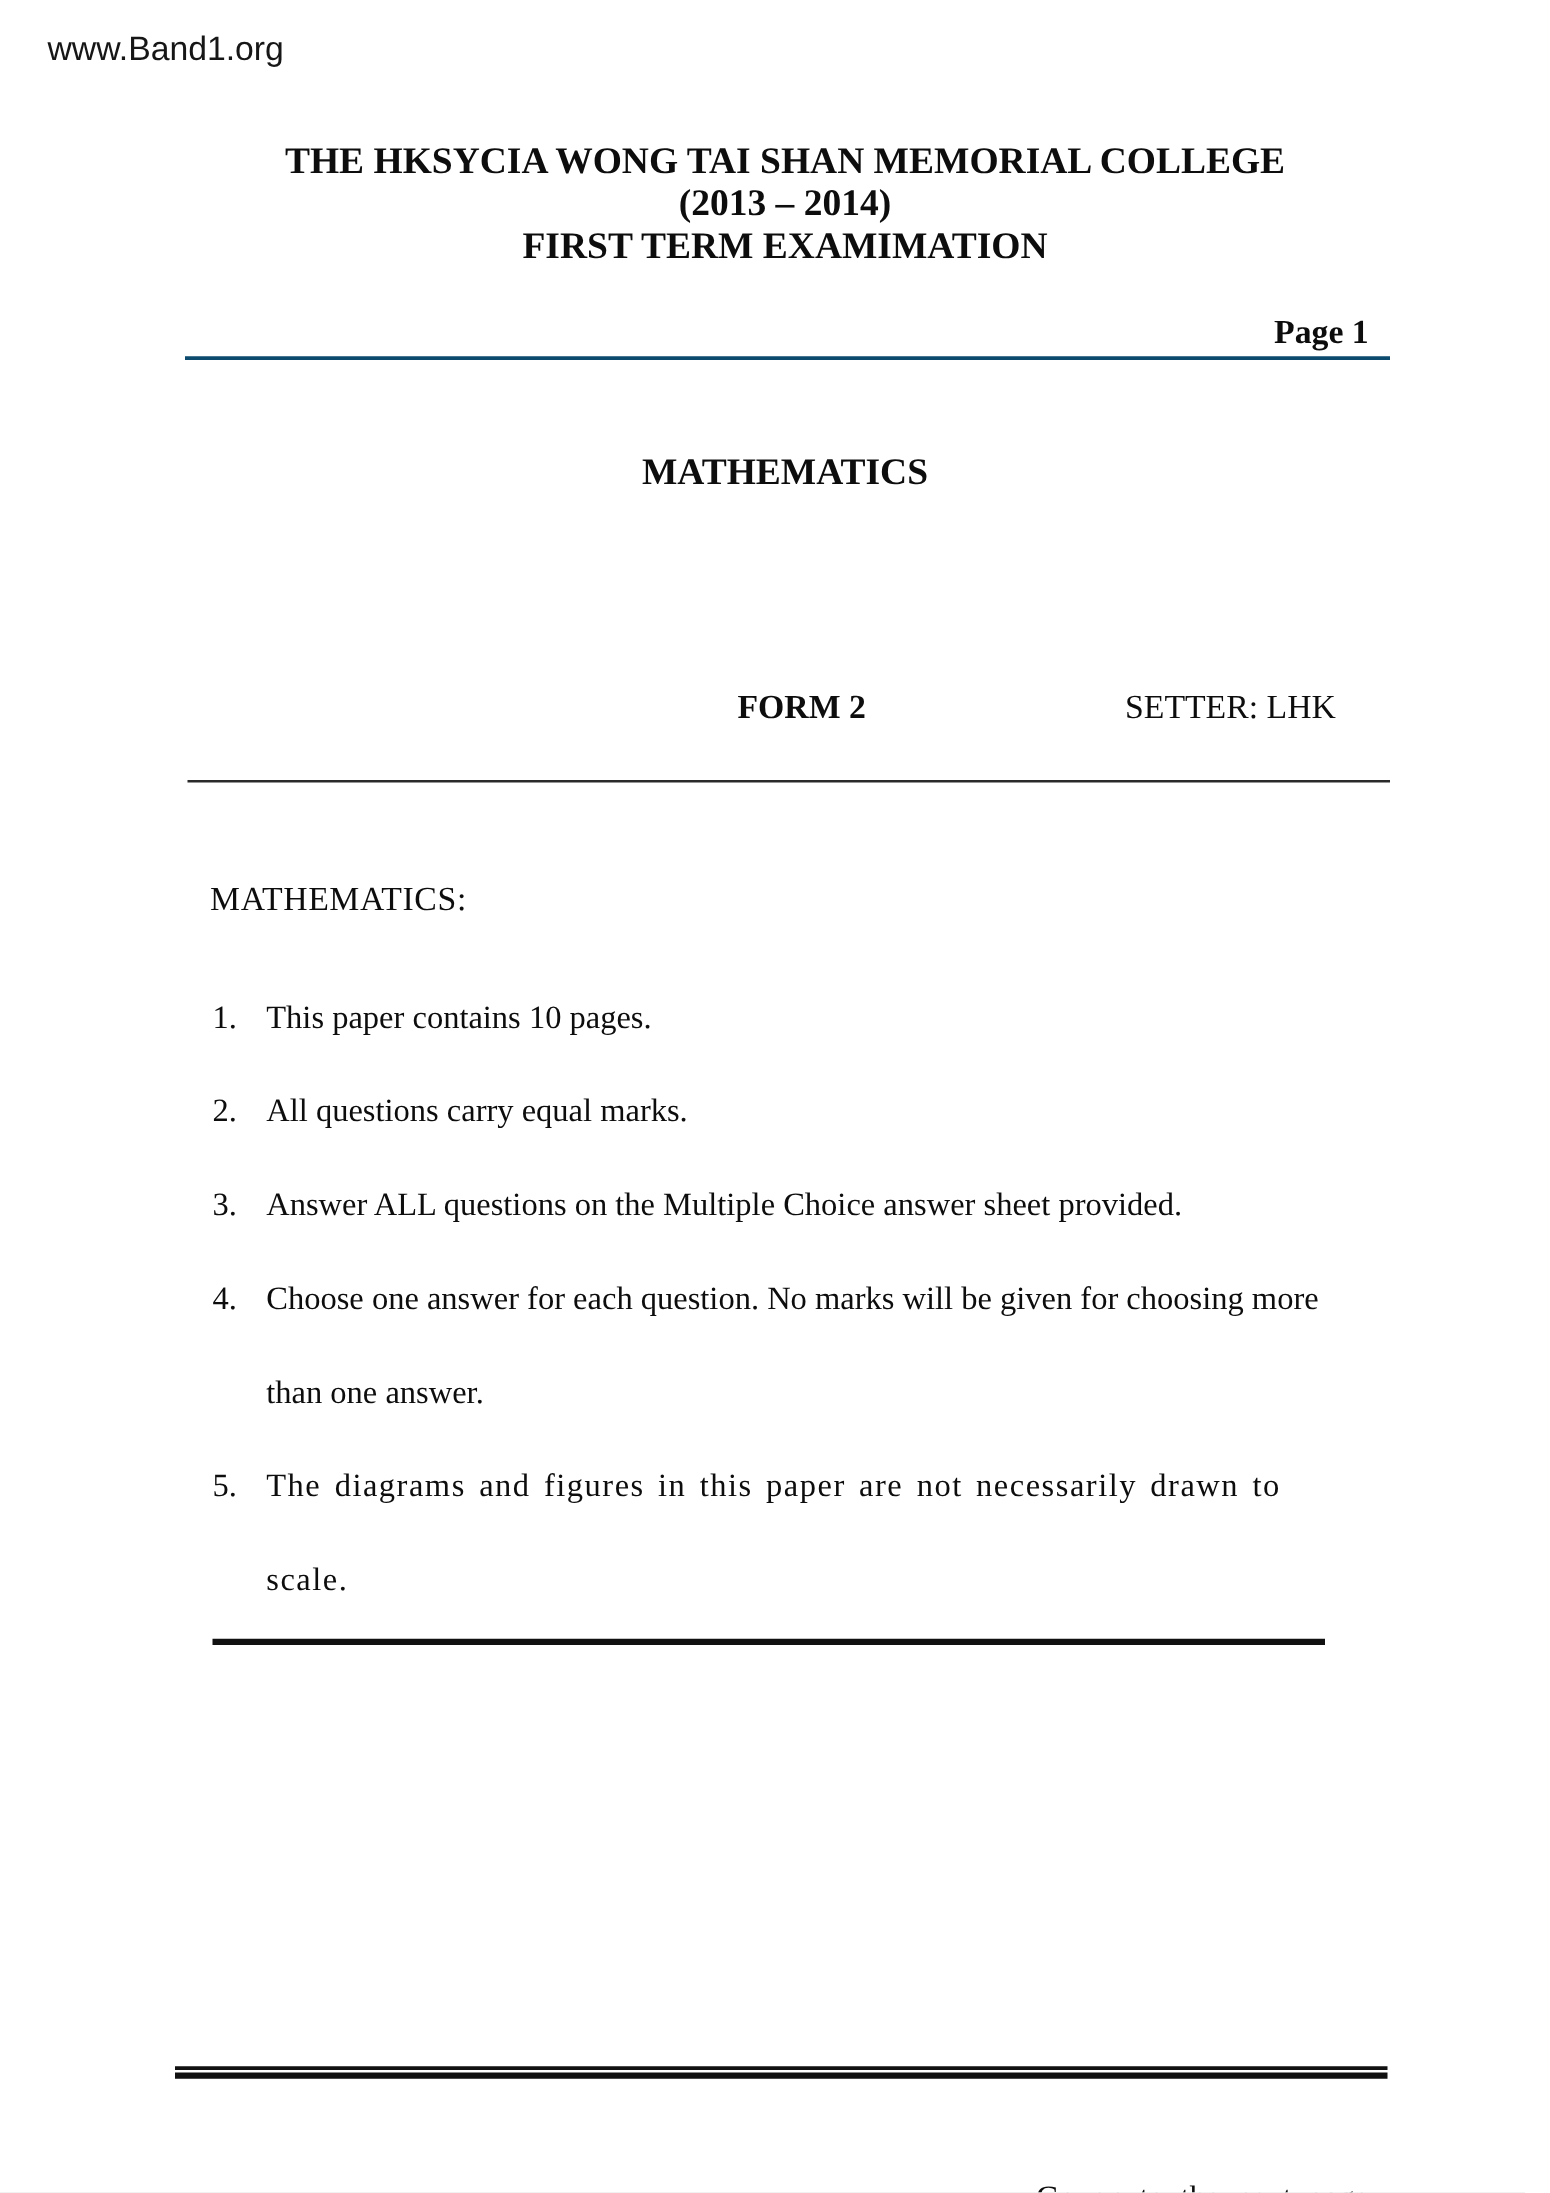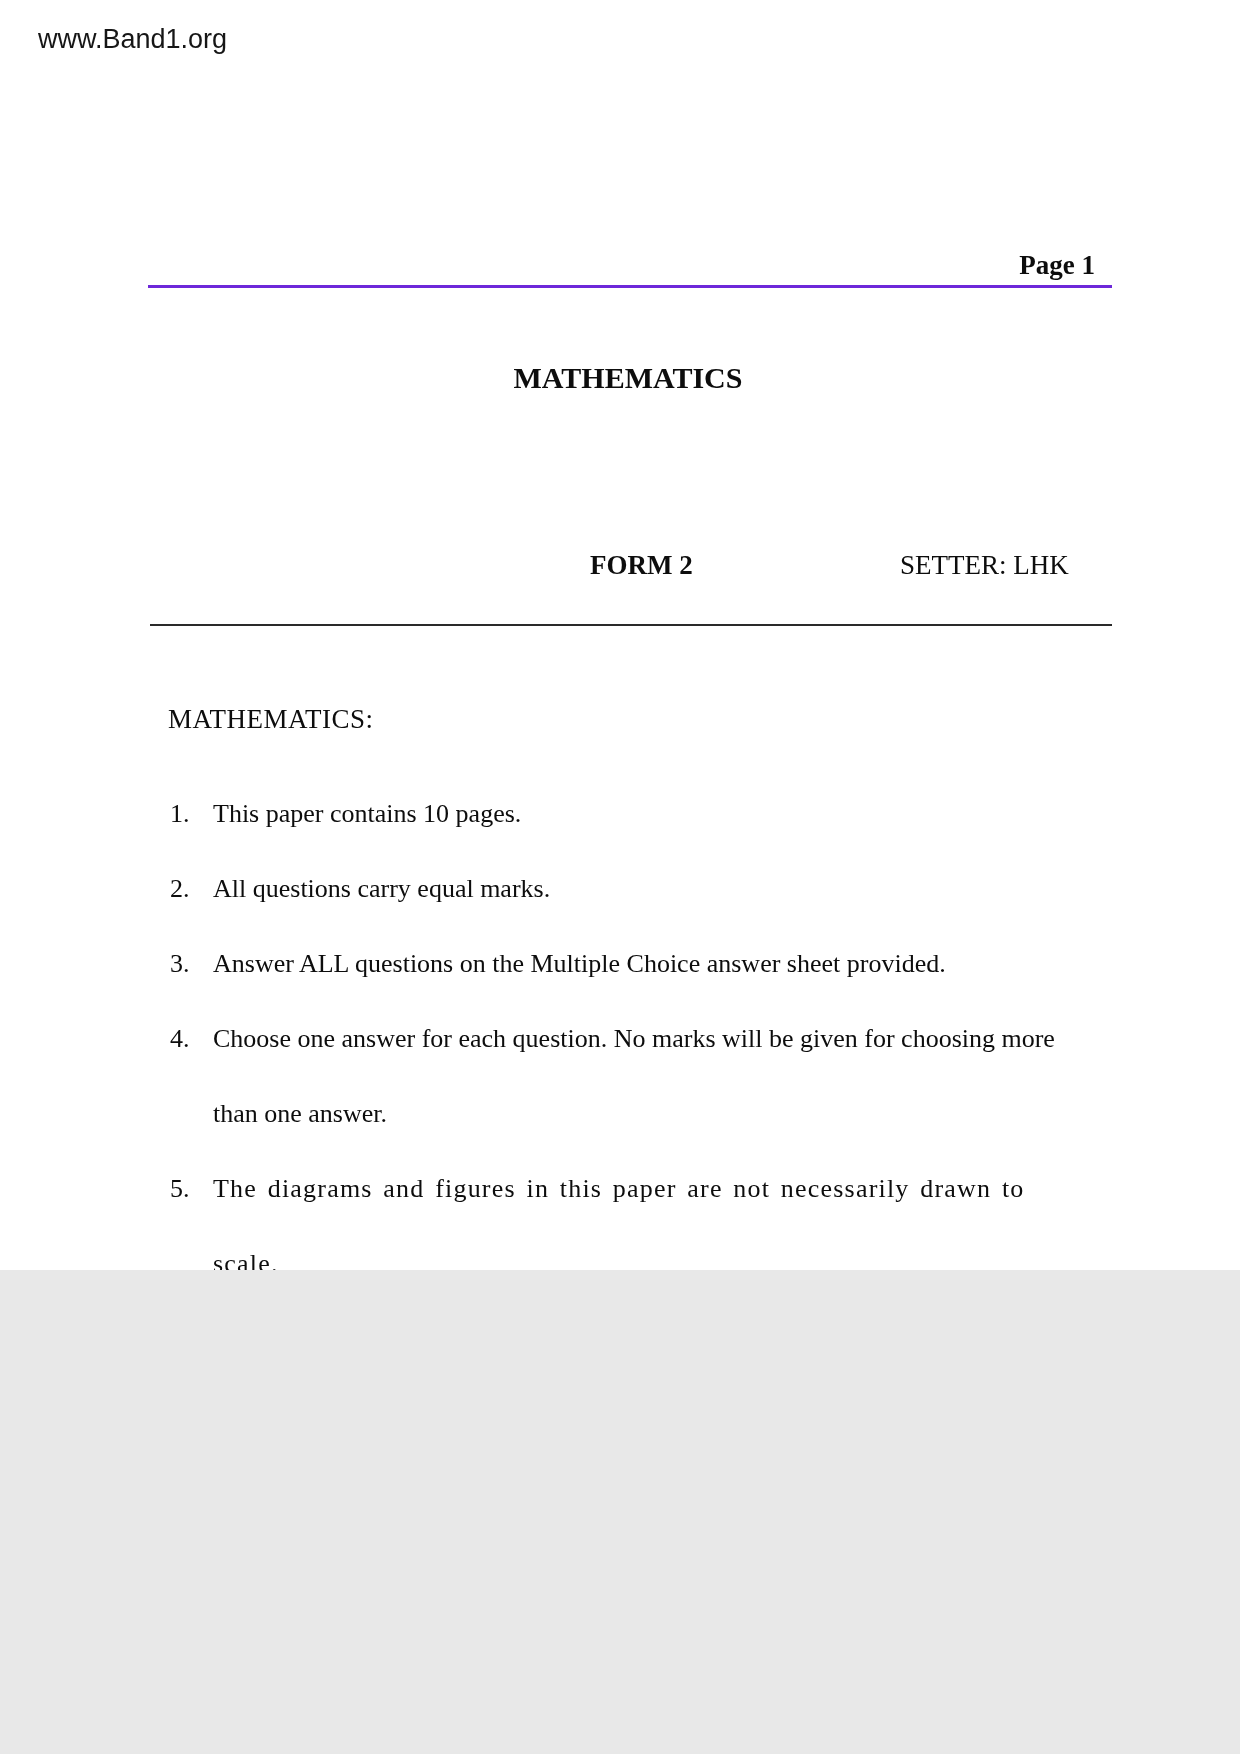--- a/index.html
+++ b/index.html
@@ -1,19 +1,19 @@
 <!DOCTYPE html>
 <html><head>
 <meta charset="utf-8">
 <style>
   html, body { margin: 0; padding: 0; background: #e8e8e8; }
   .page {
     position: relative;
     width: 1240px;
-    height: 1270px;
+    height: 1754px;
     margin: 0 auto;
     background: #ffffff;
     color: #0d0d0d;
     font-family: "Liberation Serif", serif;
     overflow: hidden;
   }
   .watermark {
     position: absolute;
     left: 38px;
     top: 24px;
@@ -26,21 +26,21 @@
     left: 16px;
     width: 1224px;
     text-align: center;
   }
   .school-header { top: 112px; font-weight: bold; font-size: 30px; line-height: 34px; }
   .page-label-wrap {
     position: absolute;
     left: 148px;
     top: 250px;
     width: 964px;
-    border-bottom: 3px solid #6d28d9;
+    border-bottom: 3px solid #0c4a6e;
     text-align: right;
     padding-bottom: 4px;
   }
   .page-label { font-weight: bold; font-size: 27px; padding-right: 17px; }
   .subject-block { top: 358px; font-weight: bold; font-size: 30px; line-height: 40px; }
   .time-allowed { top: 474px; font-weight: bold; font-size: 30px; }
   .form-setter-row { position: absolute; top: 550px; left: 0; width: 1240px; font-size: 27px; }
   .form-label { position: absolute; left: 590px; font-weight: bold; }
   .setter-label { position: absolute; left: 900px; font-weight: normal; }
   .rule-thin {
@@ -95,20 +95,25 @@
     word-spacing: 6px;
   }
 </style>
 </head>
 <body>
 
 <div class="page">
 
   <div class="watermark">www.Band1.org</div>
 
+  <div class="center-col school-header">
+    <div>THE HKSYCIA WONG TAI SHAN MEMORIAL COLLEGE</div>
+    <div>(2013 – 2014)</div>
+    <div>FIRST TERM EXAMIMATION</div>
+  </div>
 
   <div class="page-label-wrap">
     <span class="page-label">Page 1</span>
   </div>
 
   <div class="center-col subject-block">
     <div>MATHEMATICS</div>
   </div>
 
 

